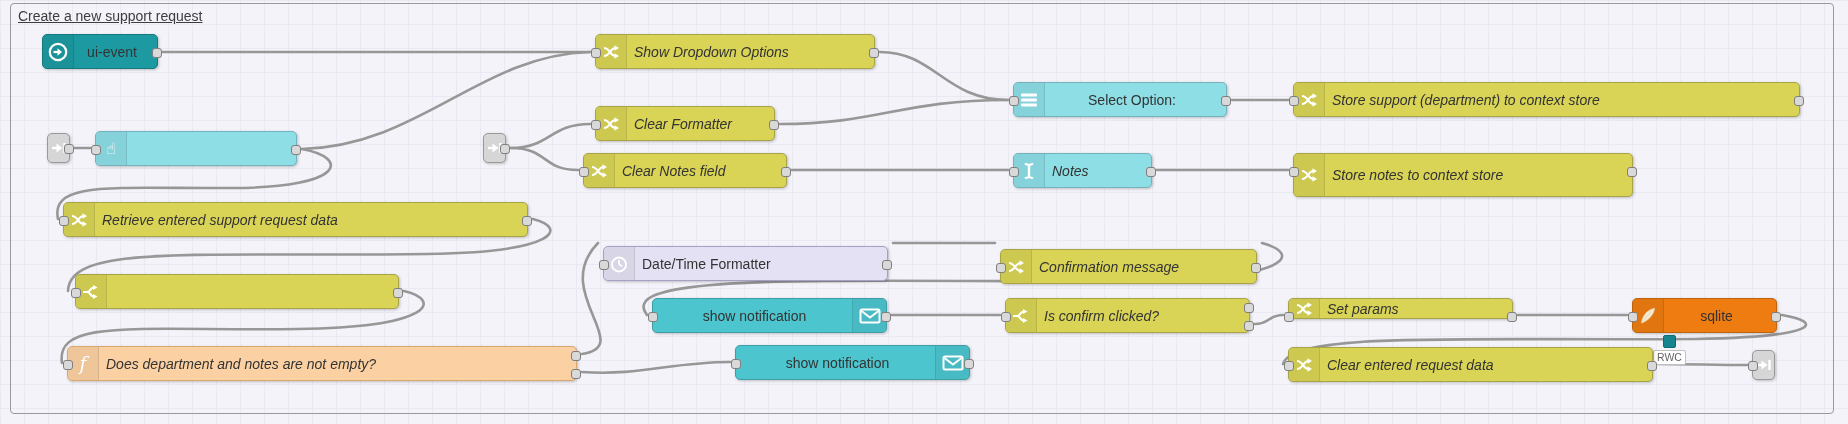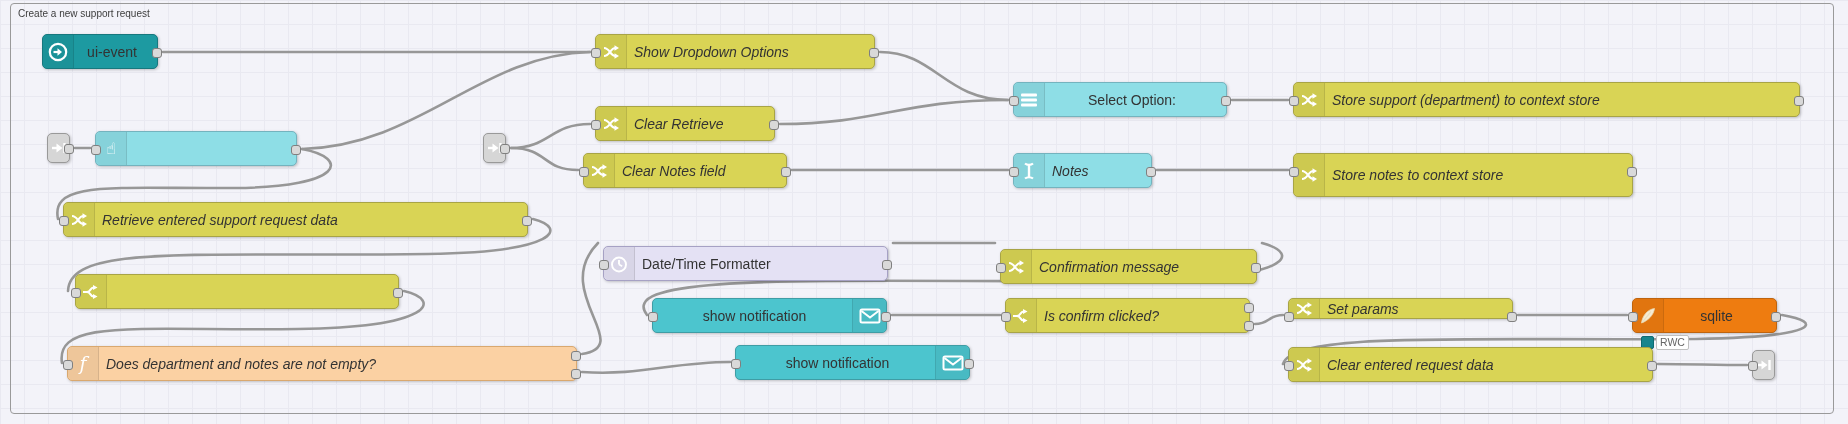--- a/index.html
+++ b/index.html
@@ -3,21 +3,21 @@
 <meta charset="utf-8">
 <style>
   html,body{margin:0;padding:0;background:#f3f3f9;}
   .stage{position:relative;width:1848px;height:424px;overflow:hidden;
     background:#f3f3f9;
     background-image:linear-gradient(#e9e9f1 1px,transparent 1px),
                      linear-gradient(90deg,#e9e9f1 1px,transparent 1px);
     background-size:24px 24px;
     font-family:"Liberation Sans",sans-serif;}
   .group{position:absolute;border:1.5px solid #9a9a9a;border-radius:4px;background:transparent;}
-  .group-label{position:absolute;font-size:10px;color:#3d3d3d;white-space:nowrap;}
+  .group-label{position:absolute;font-size:14px;color:#3d3d3d;white-space:nowrap;text-decoration:underline;}
   svg.wires{position:absolute;left:0;top:0;}
   path.wire{fill:none;stroke:#979797;stroke-width:2.6;stroke-linecap:round;}
   .node{position:absolute;border-radius:5px;box-shadow:1px 1px 3px rgba(0,0,0,.22);box-sizing:border-box;}
   .node .iconbox{position:absolute;top:0;bottom:0;width:30px;display:flex;align-items:center;justify-content:center;background:rgba(0,0,0,.05);}
   .node .iconbox.left{left:0;border-right:1px solid rgba(0,0,0,.10);border-radius:5px 0 0 5px;}
   .node .iconbox.right{right:0;width:33px;border-left:1px solid rgba(0,0,0,.10);border-radius:0 5px 5px 0;}
   .node .label{position:absolute;top:0;bottom:0;display:flex;align-items:center;font-size:14px;color:#333;white-space:nowrap;}
   .node .label.left{left:38px;}
   .node .label.center{left:30px;right:6px;justify-content:center;}
   .node .label.center.ricon{left:6px;right:36px;}
@@ -116,21 +116,21 @@
       </div>
       <div class="node" style="left: 595px; top: 106px; width: 180px; height: 35px; background: rgb(217, 212, 85); border: 1px solid rgb(168, 164, 70);">
         <span class="iconbox left">
           <svg width="18" height="18" viewBox="0 0 18 18">
             <path d="M2 5 C8 5 8 13 13.5 13" stroke="#fff" stroke-width="2" fill="none"></path>
             <path d="M12.5 10.3 L17 13 L12.5 15.7 Z" fill="#fff"></path>
             <path d="M2 13 C8 13 8 5 13.5 5" stroke="#fff" stroke-width="2" fill="none"></path>
             <path d="M12.5 2.3 L17 5 L12.5 7.7 Z" fill="#fff"></path>
           </svg>
         </span>
-        <span class="label left italic">Clear Retrieve</span>
+        <span class="label left italic">Clear Formatter</span>
         <span class="port" style="left: -5px; top: 12.5px;"></span>
         <span class="port" style="right: -5px; top: 12.5px;"></span>
       </div>
       <div class="node" style="left: 583px; top: 153px; width: 204px; height: 35px; background: rgb(217, 212, 85); border: 1px solid rgb(168, 164, 70);">
         <span class="iconbox left">
           <svg width="18" height="18" viewBox="0 0 18 18">
             <path d="M2 5 C8 5 8 13 13.5 13" stroke="#fff" stroke-width="2" fill="none"></path>
             <path d="M12.5 10.3 L17 13 L12.5 15.7 Z" fill="#fff"></path>
             <path d="M2 13 C8 13 8 5 13.5 5" stroke="#fff" stroke-width="2" fill="none"></path>
             <path d="M12.5 2.3 L17 5 L12.5 7.7 Z" fill="#fff"></path>
@@ -281,21 +281,21 @@
       <div class="node" style="left: 1632px; top: 298px; width: 145px; height: 35px; background: rgb(238, 124, 16); border: 1px solid rgb(191, 100, 14);">
         <span class="iconbox left">
           <svg width="20" height="20" viewBox="0 0 20 20">
             <path d="M3.5 17 C4.5 9.5 9.5 3.5 16.5 2.5 C15.5 9 10.5 14.5 3.5 17 Z" fill="#f7ecd4" stroke="#e7d7ae" stroke-width="0.8"></path>
             <path d="M4.5 16 L13 5.5" stroke="#eadfc0" stroke-width="1.2" fill="none"></path>
           </svg>
         </span>
         <span class="label center">sqlite</span>
         <span class="port" style="left: -5px; top: 12.5px;"></span>
         <span class="port" style="right: -5px; top: 12.5px;"></span>
-        <span class="badge" style="left: 8px; top: 36px;">
+        <span class="badge" style="left: 20px; top: 36px; flex-direction: column;">
           <span class="dot" style="background: rgb(23, 133, 141);"></span>
           <span class="pill">RWC</span>
         </span>
       </div>
       <div class="node" style="left: 67px; top: 346px; width: 510px; height: 35px; background: rgb(251, 209, 163); border: 1px solid rgb(217, 168, 111);">
         <span class="iconbox left">
           <span class="glyph-f">f</span>
         </span>
         <span class="label left italic">Does department and notes are not empty?</span>
         <span class="port" style="left: -5px; top: 12.5px;"></span>

